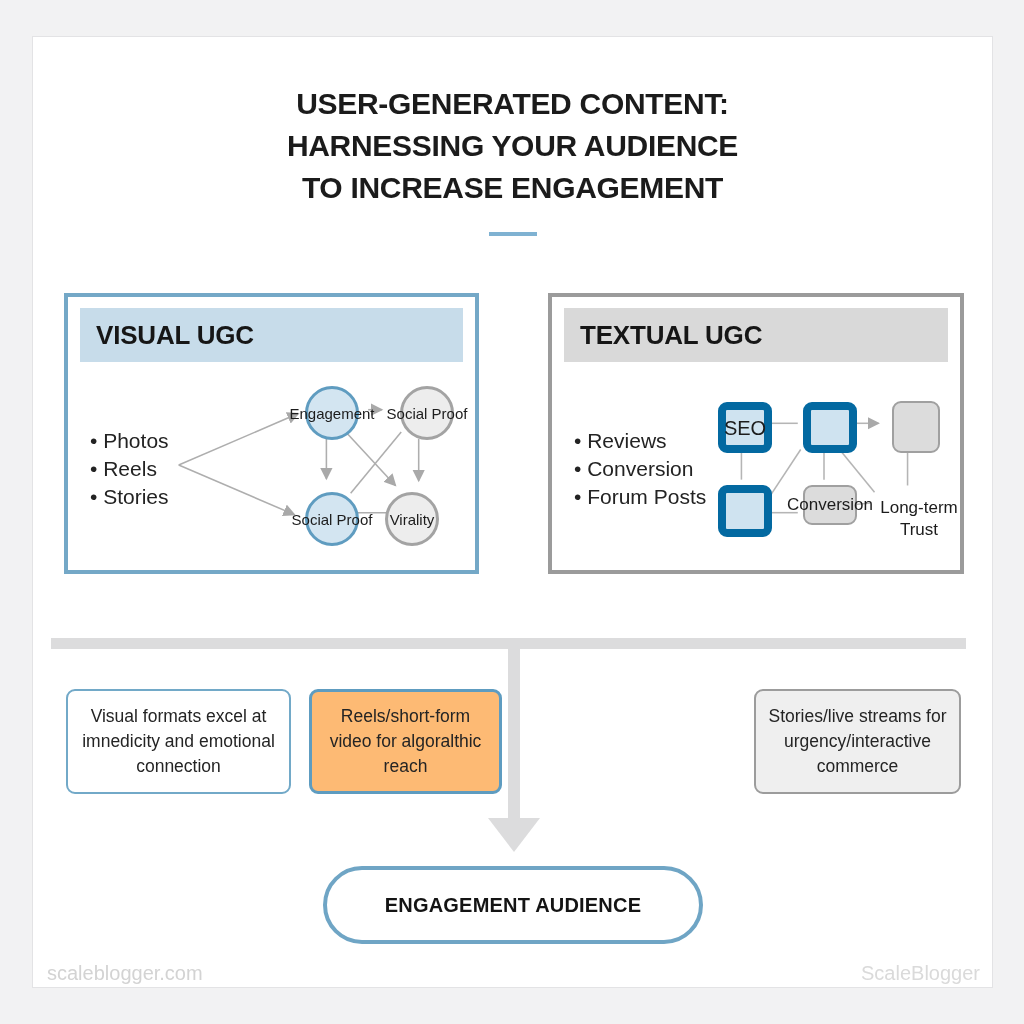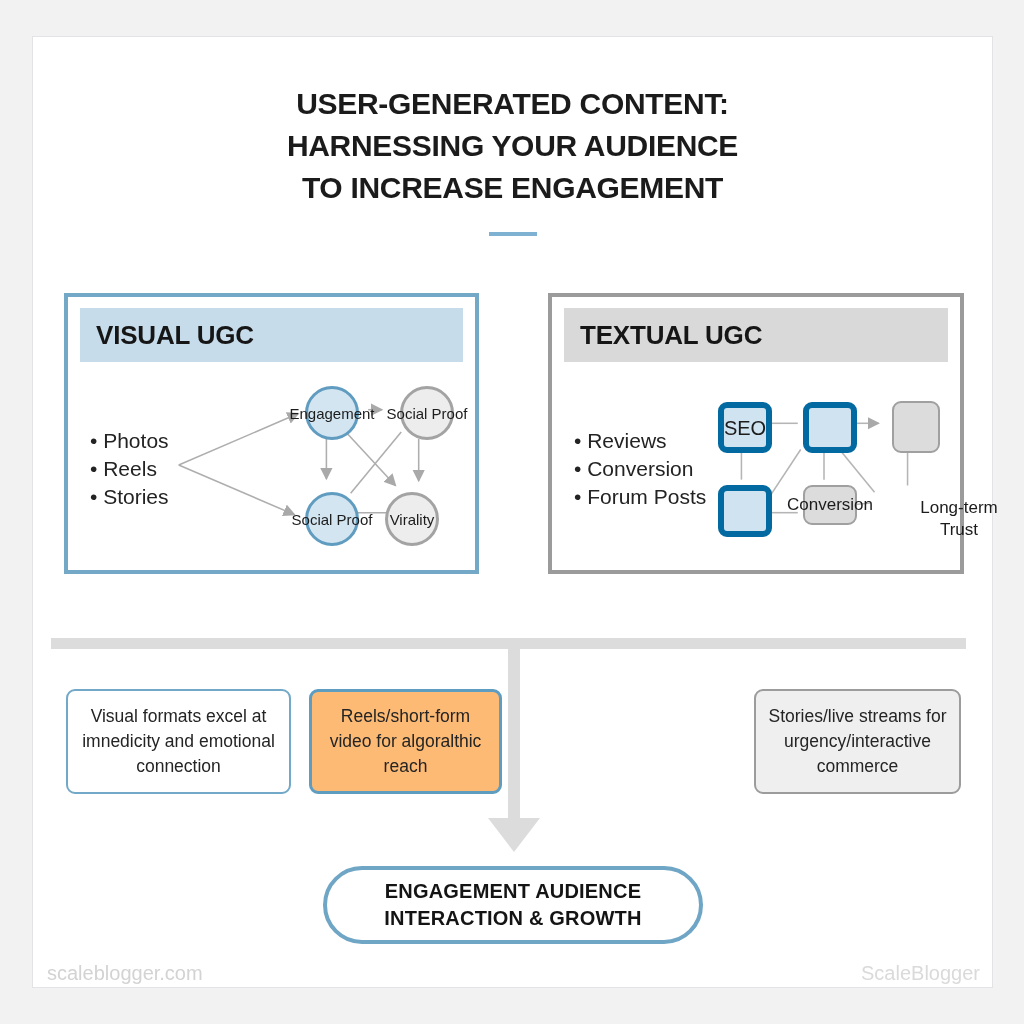--- a/index.html
+++ b/index.html
@@ -25,25 +25,25 @@
   .flow-svg { position:absolute; left:0; top:0; width:100%; height:100%; }
 
   
   .node-circle { position:absolute; width:54px; height:54px; border-radius:50%; }
   .node-circle.blue { background:#d3e5f1; border:3px solid #5f9cc0; }
   .node-circle.gray { background:#ededed; border:3px solid #a3a3a3; }
   .node-label { position:absolute; left:50%; top:50%; transform:translate(-50%,-50%); white-space:nowrap; font-size:15px; color:#1c1c1c; }
 
   
   .node-box { position:absolute; border-radius:9px; }
-  .node-box.blue { background:#cfe3f0; border:6px solid #0369a1; }
+  .node-box.blue { background:#cfe3f0; border:8px solid #0369a1; }
   .node-box.gray { background:#dcdcdc; border:2px solid #a0a0a0; }
   .node-box .node-label { font-size:17px; }
   .node-box.seo .node-label { font-size:20px; }
-  .free-label { position:absolute; font-size:17px; line-height:22px; text-align:center; color:#1c1c1c; white-space:nowrap;margin-left:40px; }
+  .free-label { position:absolute; font-size:17px; line-height:22px; text-align:center; color:#1c1c1c; white-space:nowrap; }
 
   
   .divider-bar { position:absolute; left:18px; top:601px; width:915px; height:11px; background:#dcdcdd; }
   .arrow-stem { position:absolute; left:475px; top:601px; width:12px; height:180px; background:#dcdcdd; }
   .arrow-head { position:absolute; left:455px; top:781px; width:0; height:0; border-left:26px solid transparent; border-right:26px solid transparent; border-top:34px solid #dcdcdd; }
 
   
   .benefit { position:absolute; top:652px; height:105px; border-radius:9px; display:flex; align-items:center; justify-content:center; text-align:center; font-size:17.5px; line-height:25px; padding:6px 10px; color:#242424; }
   .benefit.b1 { left:33px;  width:225px; background:#ffffff; border:2px solid #72a9c8; }
   .benefit.b2 { left:276px; width:193px; background:#fdba74; border:3px solid #5e9cc0; }
@@ -160,19 +160,18 @@
   </div>
   <div class="benefit b2">
     <span>Reels/short-form video for algoralthic reach</span>
   </div>
   <div class="benefit b4">
     <span>Stories/live streams for urgency/interactive commerce</span>
   </div>
 
   <div class="pill">
     <div>ENGAGEMENT AUDIENCE</div>
-    <div>INTERACTION &amp; GROWTH</div>
   </div>
 
   <div class="footer-left">scaleblogger.com</div>
   <div class="footer-right">ScaleBlogger</div>
 
 </div>
 
 </body></html>

